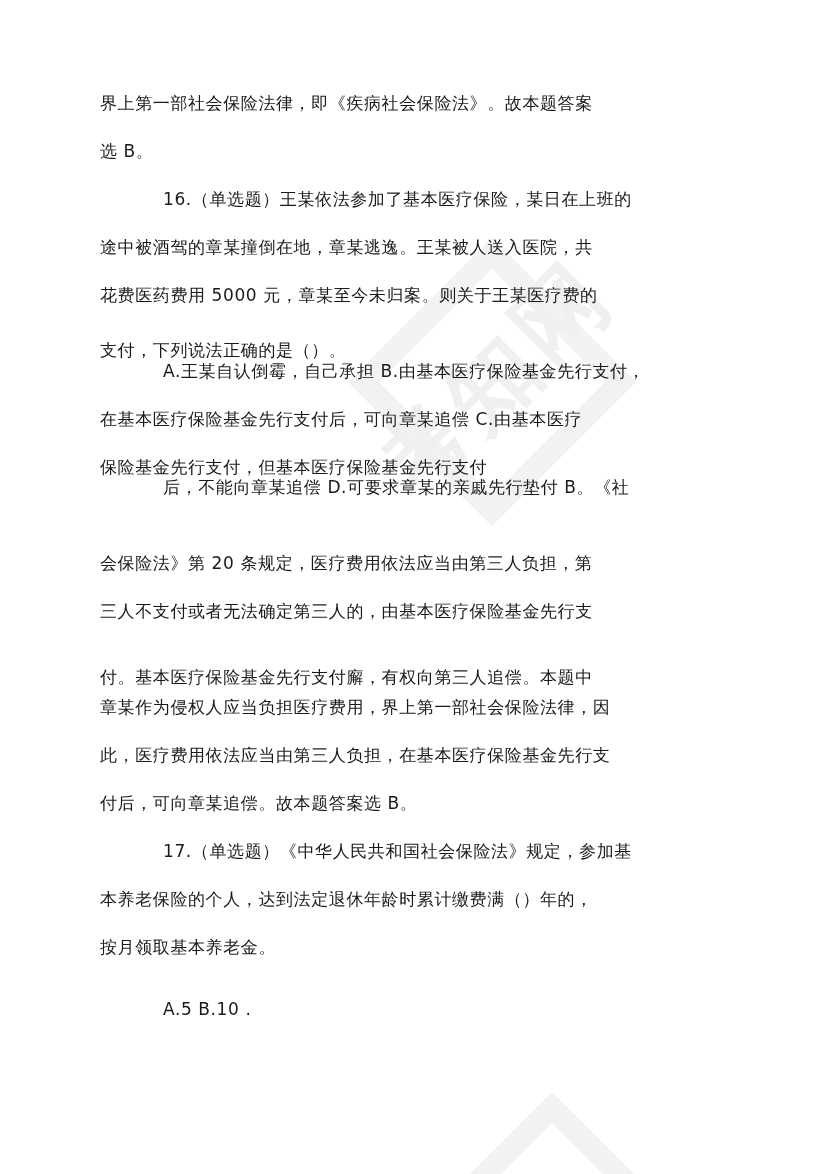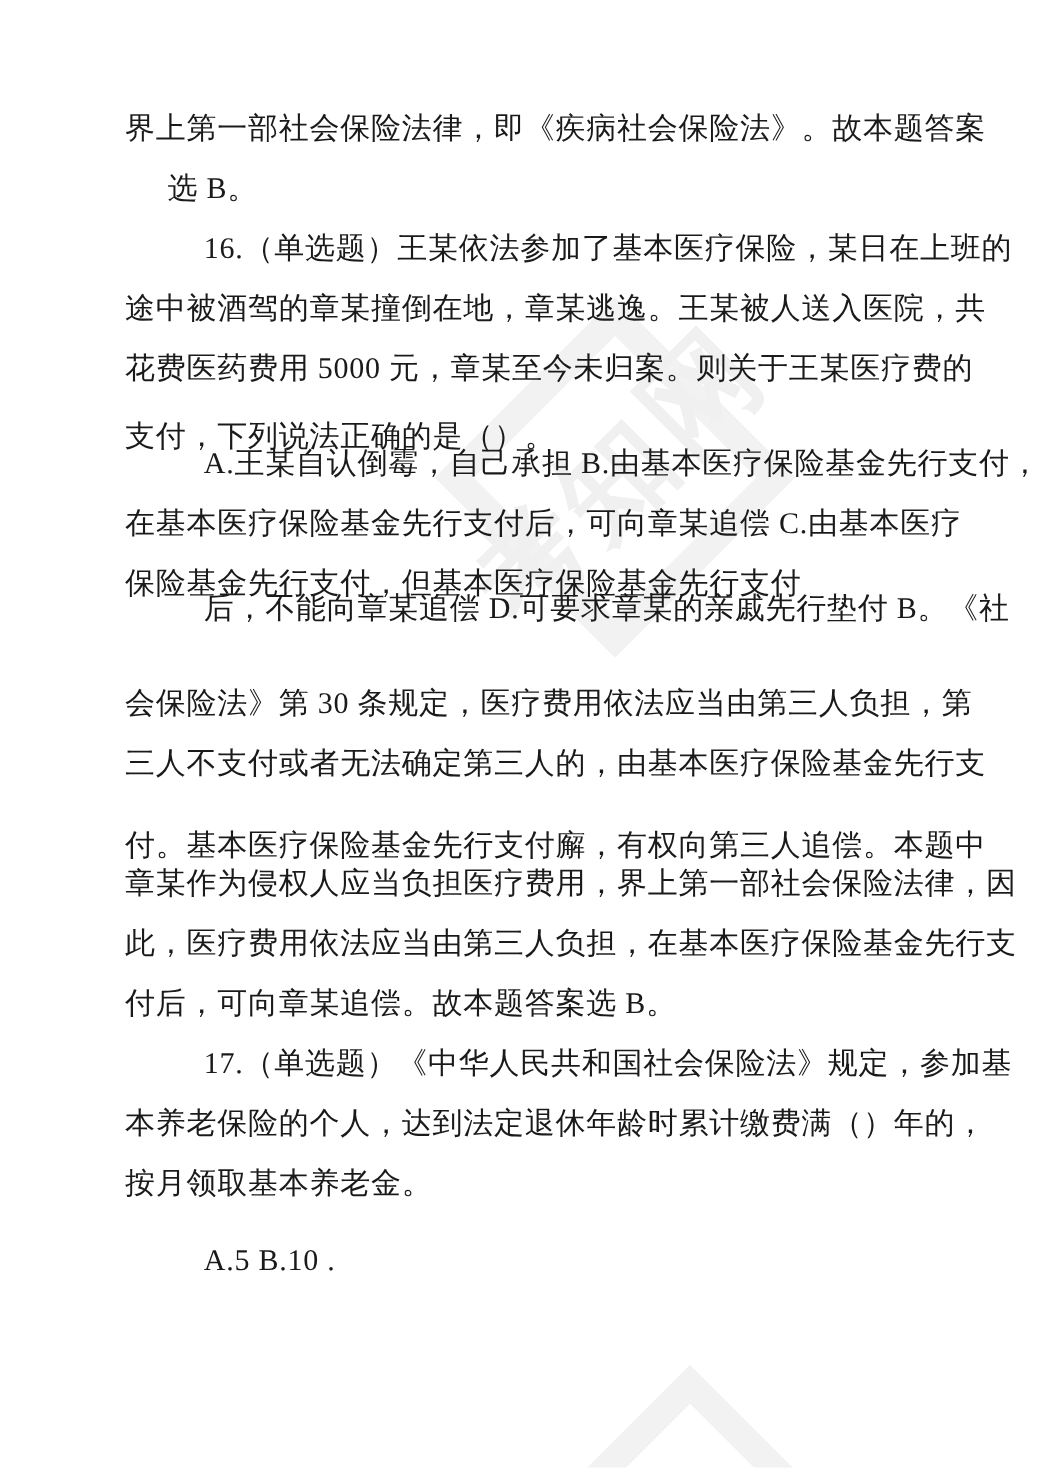--- a/index.html
+++ b/index.html
@@ -1,50 +1,50 @@
 <!DOCTYPE html>
 <html><head>
 <meta charset="utf-8">
 <style>
   html, body { margin: 0; padding: 0; background: #ffffff; }
   body { width: 830px; height: 1174px; position: relative; overflow: hidden;
          font-family: "DejaVu Sans", "Liberation Sans", sans-serif; color: #1a1a1a; }
   .page { position: absolute; left: 0; top: 0; width: 830px; height: 1174px; }
-  .line { position: absolute; left: 100px; width: 630px; font-size: 24px;
-          line-height: 28px; white-space: nowrap; letter-spacing: 0.6px; font-family: Liberation Serif, serif; }
+  .line { position: absolute; left: 100px; width: 630px; font-size: 17px;
+          line-height: 28px; white-space: nowrap; letter-spacing: 0.6px; }
   .indent { left: 163px; }
   .watermark { position: absolute; pointer-events: none; }
   .wm-box { position: absolute; border: 22px solid #f2f2f2; transform: rotate(45deg); }
   .wm-text { position: absolute; color: #f0f0f0; font-size: 90px; font-weight: bold;
              transform: rotate(-45deg); letter-spacing: 6px; white-space: nowrap; }
 </style>
 </head>
 <body>
 
 <div class="page">
   <div class="watermark" style="left:330px; top:210px; width:300px; height:330px;">
     <div class="wm-box" style="left:60px; top:70px; width:160px; height:160px;"></div>
     <div class="wm-text" style="left:20px; top:110px;">考知网</div>
   </div>
   <div class="watermark" style="left:420px; top:1110px; width:250px; height:80px;">
     <div class="wm-box" style="left:40px; top:20px; width:140px; height:140px;"></div>
   </div>
 
   <div id="lines">
       <div class="line" style="top: 89px;">界上第一部社会保险法律，即《疾病社会保险法》。故本题答案</div>
-      <div class="line" style="top: 137px; margin-left: 34px;">选  B。</div>
+      <div class="line" style="top: 137px;">选  B。</div>
       <div class="line indent" style="top: 185px;">16.（单选题）王某依法参加了基本医疗保险，某日在上班的</div>
       <div class="line" style="top: 233px;">途中被酒驾的章某撞倒在地，章某逃逸。王某被人送入医院，共</div>
       <div class="line" style="top: 281px;">花费医药费用  5000  元，章某至今未归案。则关于王某医疗费的</div>
       <div class="line" style="top: 336px;">支付，下列说法正确的是（）。</div>
       <div class="line indent" style="top: 357px;">A.王某自认倒霉，自己承担  B.由基本医疗保险基金先行支付，</div>
       <div class="line" style="top: 405px;">在基本医疗保险基金先行支付后，可向章某追偿  C.由基本医疗</div>
       <div class="line" style="top: 453px;">保险基金先行支付，但基本医疗保险基金先行支付</div>
       <div class="line indent" style="top: 473px;">后，不能向章某追偿  D.可要求章某的亲戚先行垫付  B。《社</div>
-      <div class="line" style="top: 549px;">会保险法》第  30  条规定，医疗费用依法应当由第三人负担，第</div>
+      <div class="line" style="top: 549px;">会保险法》第  20  条规定，医疗费用依法应当由第三人负担，第</div>
       <div class="line" style="top: 597px;">三人不支付或者无法确定第三人的，由基本医疗保险基金先行支</div>
       <div class="line" style="top: 645px; margin-top: 18px;">付。基本医疗保险基金先行支付廨，有权向第三人追偿。本题中</div>
       <div class="line" style="top: 693px;">章某作为侵权人应当负担医疗费用，界上第一部社会保险法律，因</div>
       <div class="line" style="top: 741px;">此，医疗费用依法应当由第三人负担，在基本医疗保险基金先行支</div>
       <div class="line" style="top: 789px;">付后，可向章某追偿。故本题答案选  B。</div>
       <div class="line indent" style="top: 837px;">17.（单选题）《中华人民共和国社会保险法》规定，参加基</div>
       <div class="line" style="top: 885px;">本养老保险的个人，达到法定退休年龄时累计缴费满（）年的，</div>
       <div class="line" style="top: 933px;">按月领取基本养老金。</div>
       <div class="line indent" style="top: 995px;">A.5 B.10 .</div>
     </div>

